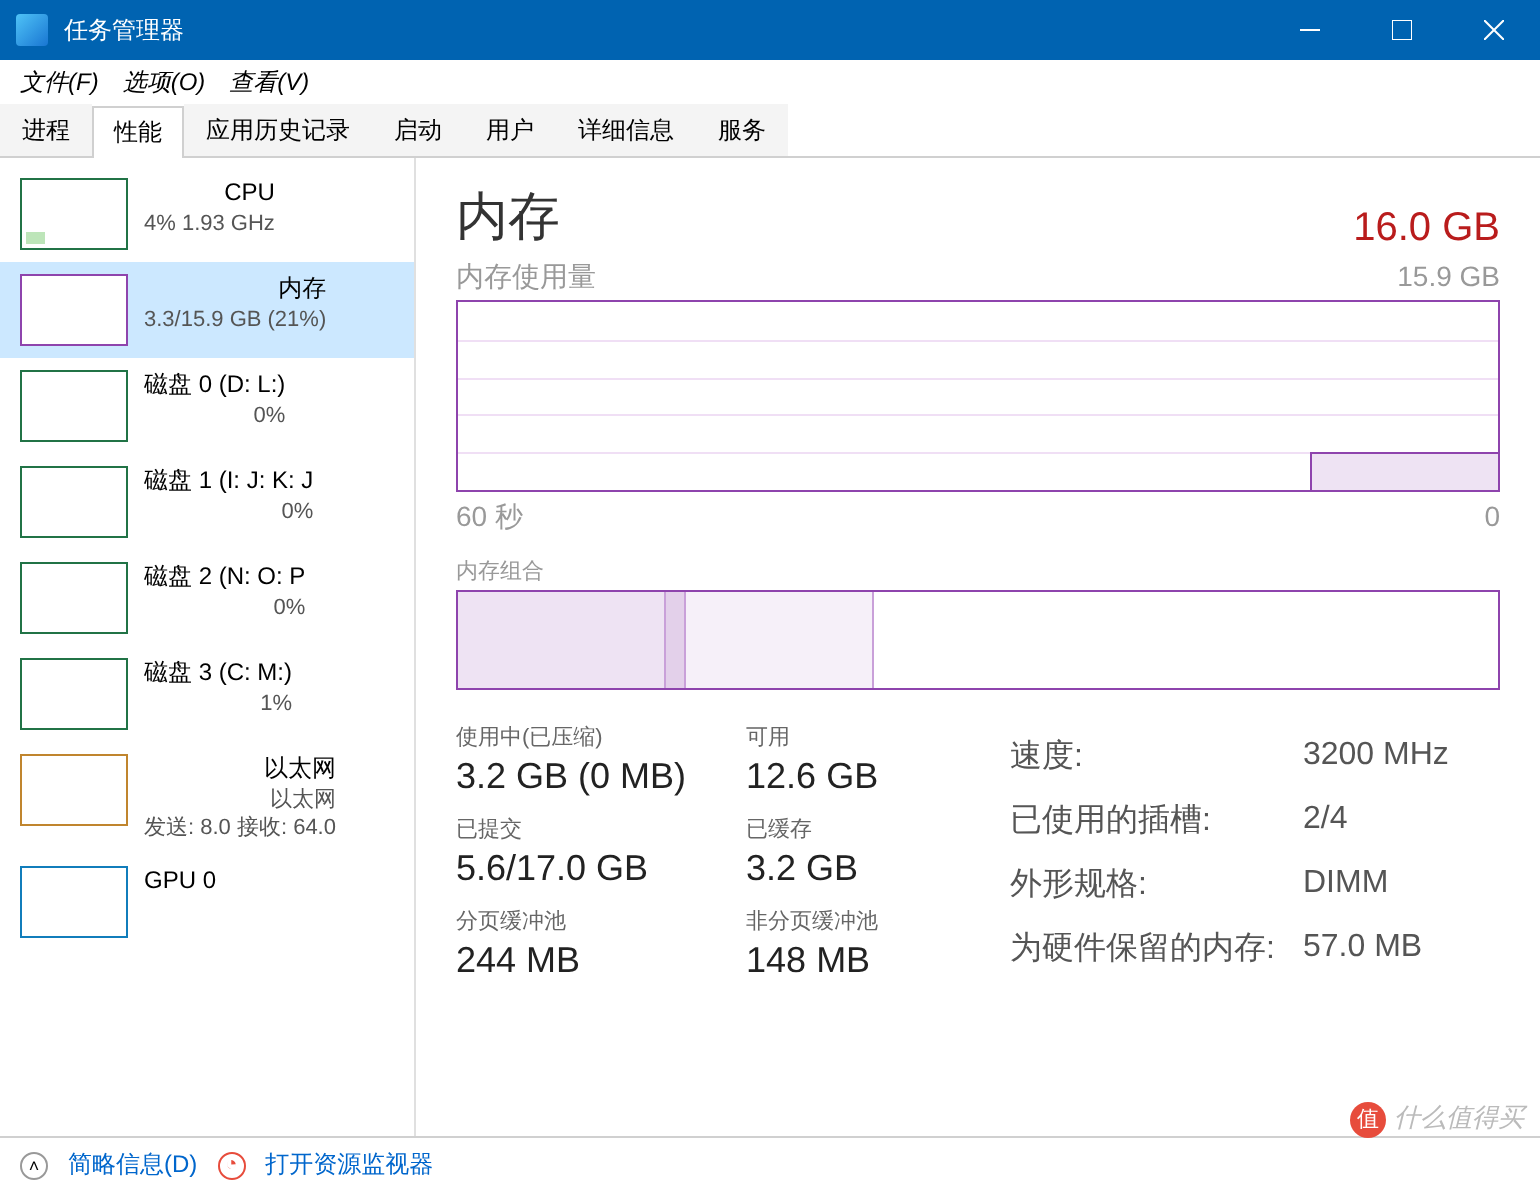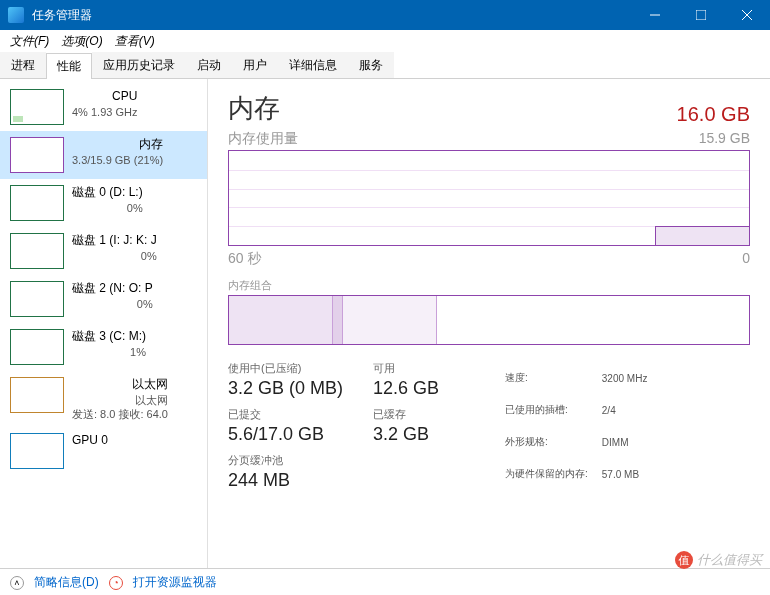--- a/index.html
+++ b/index.html
@@ -36,21 +36,21 @@
 .sub-label { font-size:11px; color:#999; margin-top:10px;}
 .comp-chart { height: 50px; border:1px solid #8e44ad; display:flex; margin-top:2px;}
 .comp-chart div { border-right:1px solid #c9a0d9;}
 .comp-chart .used { width:20%; background:rgba(142,68,173,.15);}
 .comp-chart .mod { width:2%; background:rgba(142,68,173,.25);}
 .comp-chart .cached { width:18%; background:rgba(142,68,173,.08);}
 .stats { display:flex; margin-top:16px; gap:30px; font-size: 12px;}
 .stats .col { display:flex; flex-direction:column; gap:2px; min-width:100px;}
 .stats .lbl { color:#666; font-size:11px;}
 .stats .val { font-size:18px; color:#222;}
-.meta { font-size:10px; color:#555;}
+.meta { font-size:16px; color:#555;}
 .meta td { padding:1px 12px 1px 0;}
 .meta td.v { min-width:60px;}
 .statusbar { height:28px; border-top:1px solid #d0d0d0; display:flex; align-items:center; font-size:12px; padding:0 10px; gap:10px;}
 .statusbar a { color:#0066cc; text-decoration:none; cursor:pointer;}
 .statusbar .res-icon { width:14px; height:14px; border:1px solid #e74c3c; border-radius:50%; display:inline-flex; align-items:center; justify-content:center; color:#e74c3c; font-size:10px;}
 .statusbar .chev { width:14px; height:14px; border:1px solid #999; border-radius:50%; display:inline-flex; align-items:center; justify-content:center; font-size:9px;}
 .watermark { position:absolute; right:8px; bottom:26px; font-size:13px; color:#bbb; font-style:italic; pointer-events:none;}
 .watermark .logo{display:inline-block;width:18px;height:18px;background:#e74c3c;color:#fff;border-radius:50%;font-size:11px;line-height:18px;text-align:center;font-style:normal;margin-right:4px;}
 </style>
 </head>
@@ -197,20 +197,24 @@
       </div>
       <div>
         <div class="col">
           <span class="lbl">可用</span>
           <span class="val">12.6 GB</span>
         </div>
         <div class="col" style="margin-top:8px">
           <span class="lbl">已缓存</span>
           <span class="val">3.2 GB</span>
         </div>
+        <div class="col" style="margin-top:8px">
+          <span class="lbl">非分页缓冲池</span>
+          <span class="val">148 MB</span>
+        </div>
       </div>
       <table class="meta">
         <tbody>
             <tr>
               <td>速度:</td>
               <td class="v">3200 MHz</td>
             </tr>
         <tr>
               <td>已使用的插槽:</td>
               <td class="v">2/4</td>

